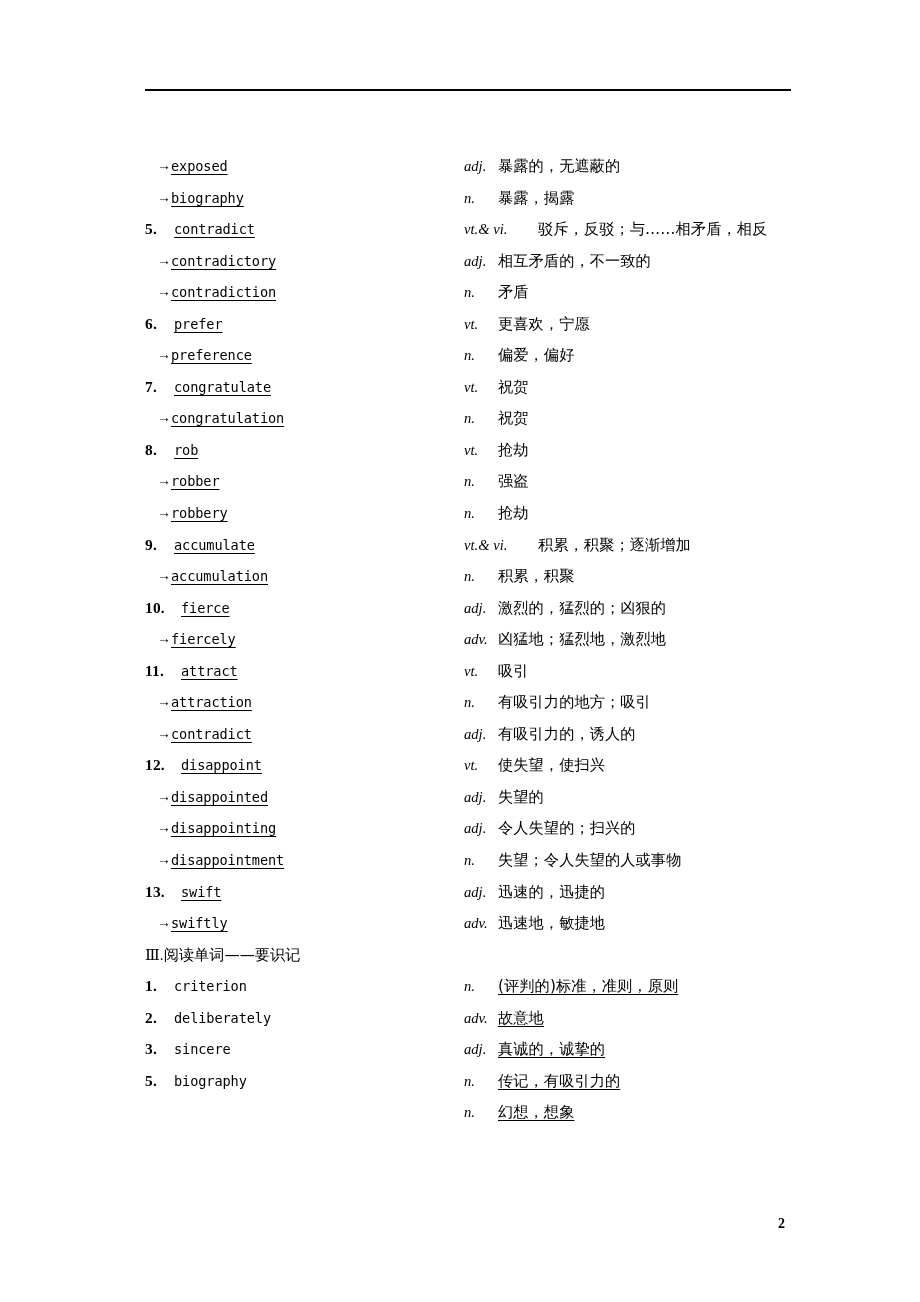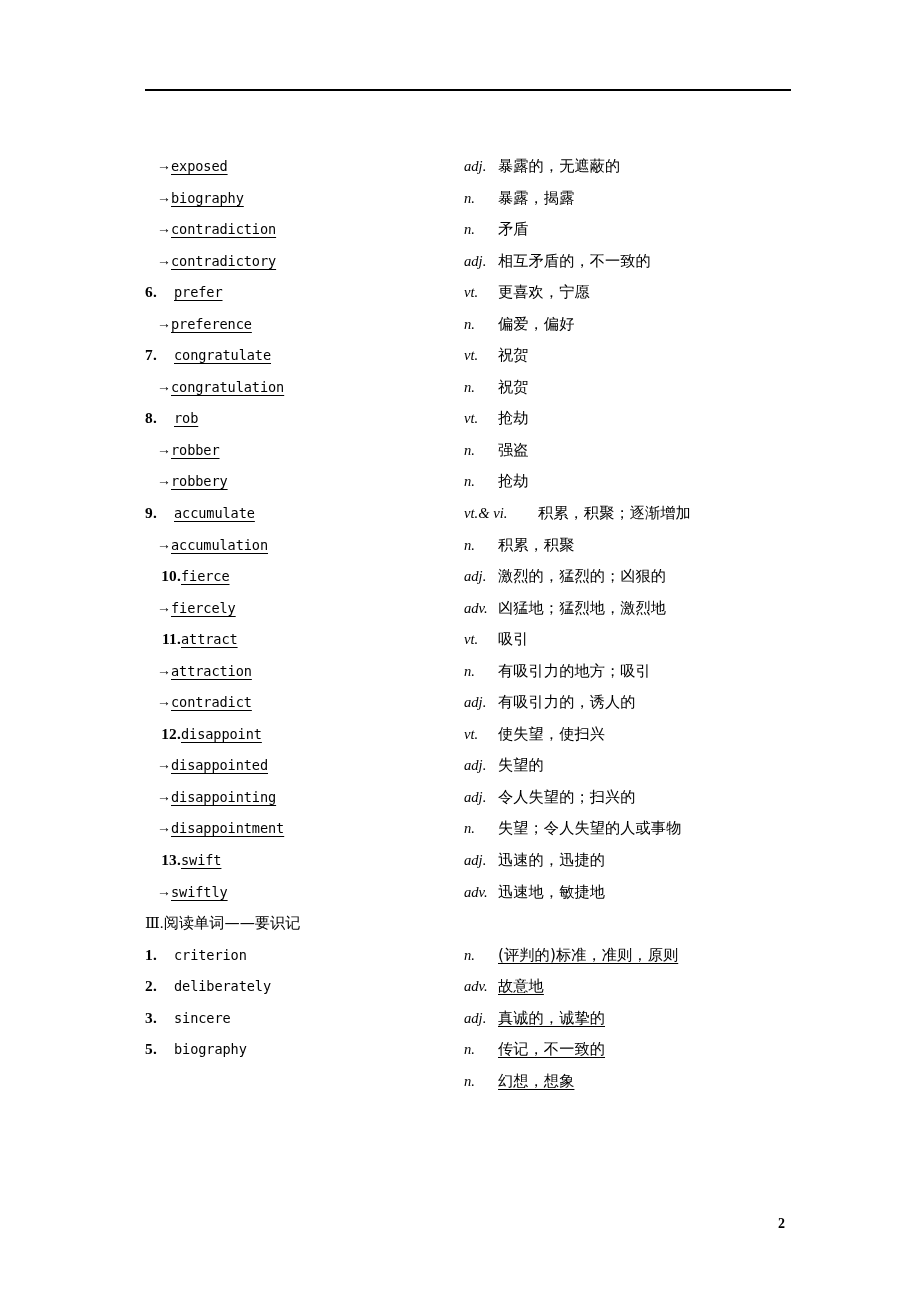--- a/index.html
+++ b/index.html
@@ -59,21 +59,21 @@
   }
 
   .num {
     display: inline-block;
     font-family: "Liberation Serif", "DejaVu Serif", serif;
     font-weight: bold;
     font-size: 15.4px;
     letter-spacing: 0.2px;
   }
   .num-1 { width: 29px; }   
-  .num-2 { width: 36px; text-align: right; }   
+  .num-2 { width: 36px; }   
 
   .arrow {
     display: inline-block;
     width: 14px;
     margin-left: 12px;
     font-size: 14px;
     letter-spacing: -1px;
     vertical-align: 1px;
   }
 
@@ -149,26 +149,30 @@
     <div id="rows-main">
         <div class="row">
           <div class="wordcell"><span class="arrow">→</span><span class="word u">exposed</span></div>
           <div class="defcell"><span class="pos">adj.</span><span class="meaning">暴露的，无遮蔽的</span></div>
         </div>
         <div class="row">
           <div class="wordcell"><span class="arrow">→</span><span class="word u">biography</span></div>
           <div class="defcell"><span class="pos">n.</span><span class="meaning">暴露，揭露</span></div>
         </div>
         <div class="row">
+          <div class="wordcell"><span class="num num-1">5.</span><span class="word u">contradict</span></div>
+          <div class="defcell"><span class="pos pos-wide">vt.&amp; vi.</span><span class="meaning">驳斥，反驳；与……相矛盾，相反</span></div>
+        </div>
+        <div class="row">
+          <div class="wordcell"><span class="arrow">→</span><span class="word u">contradictory</span></div>
+          <div class="defcell"><span class="pos">adj.</span><span class="meaning">相互矛盾的，不一致的</span></div>
+        </div>
+        <div class="row">
           <div class="wordcell"><span class="arrow">→</span><span class="word u">contradiction</span></div>
           <div class="defcell"><span class="pos">n.</span><span class="meaning">矛盾</span></div>
-        </div>
-        <div class="row">
-          <div class="wordcell"><span class="arrow">→</span><span class="word u">contradictory</span></div>
-          <div class="defcell"><span class="pos">adj.</span><span class="meaning">相互矛盾的，不一致的</span></div>
         </div>
         <div class="row">
           <div class="wordcell"><span class="num num-1">6.</span><span class="word u">prefer</span></div>
           <div class="defcell"><span class="pos">vt.</span><span class="meaning">更喜欢，宁愿</span></div>
         </div>
         <div class="row">
           <div class="wordcell"><span class="arrow">→</span><span class="word u">preference</span></div>
           <div class="defcell"><span class="pos">n.</span><span class="meaning">偏爱，偏好</span></div>
         </div>
         <div class="row">
@@ -257,21 +261,21 @@
         <div class="row">
           <div class="wordcell"><span class="num num-1">2.</span><span class="word">deliberately</span></div>
           <div class="defcell"><span class="pos">adv.</span><span class="meaning u">故意地</span></div>
         </div>
         <div class="row">
           <div class="wordcell"><span class="num num-1">3.</span><span class="word">sincere</span></div>
           <div class="defcell"><span class="pos">adj.</span><span class="meaning u">真诚的，诚挚的</span></div>
         </div>
         <div class="row">
           <div class="wordcell"><span class="num num-1">5.</span><span class="word">biography</span></div>
-          <div class="defcell"><span class="pos">n.</span><span class="meaning u">传记，不一致的</span></div>
+          <div class="defcell"><span class="pos">n.</span><span class="meaning u">传记，有吸引力的</span></div>
         </div>
         <div class="row">
           <div class="defcell"><span class="pos">n.</span><span class="meaning u">幻想，想象</span></div>
         </div>
       </div>
   </div>
 
   <div class="page-number">2</div>
 
 </div>

